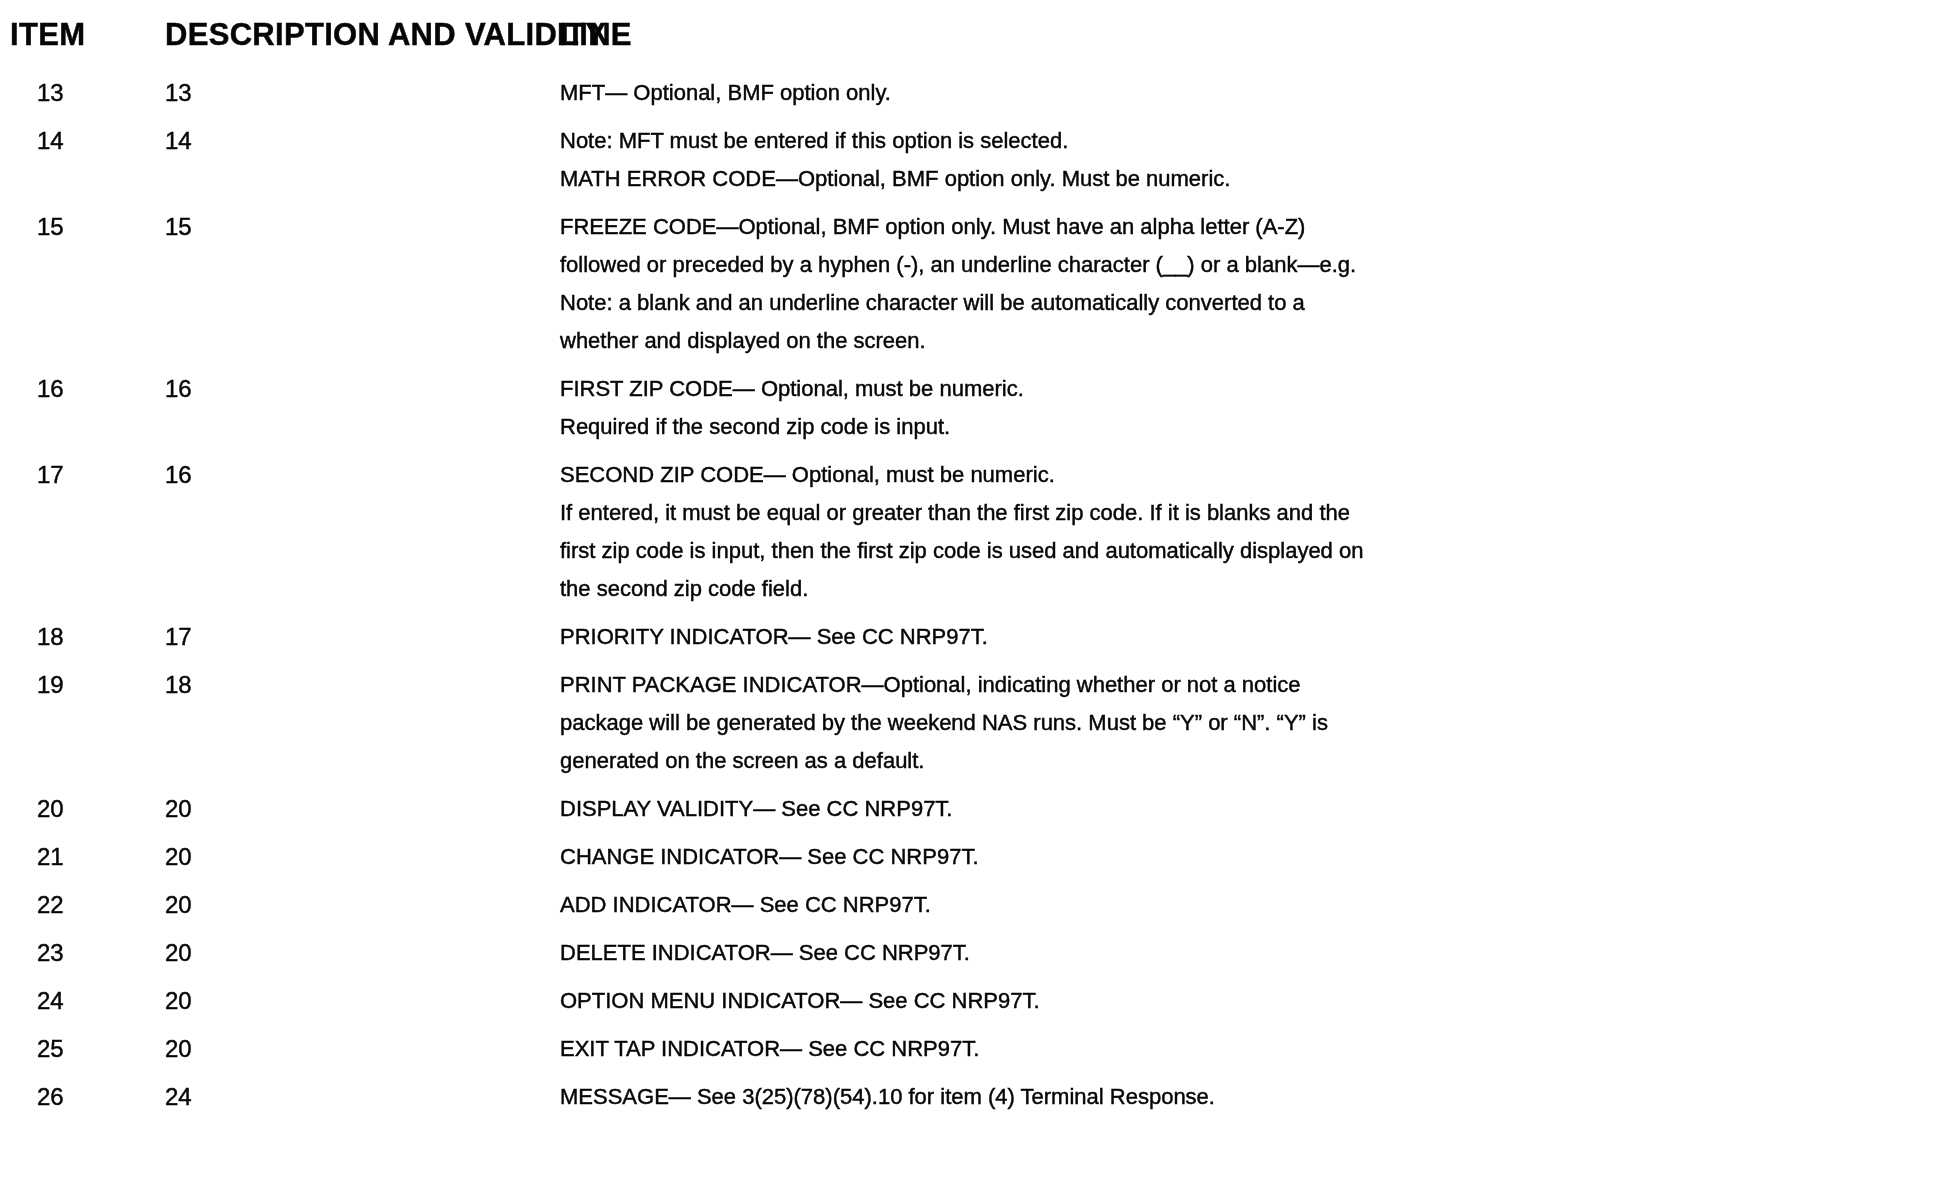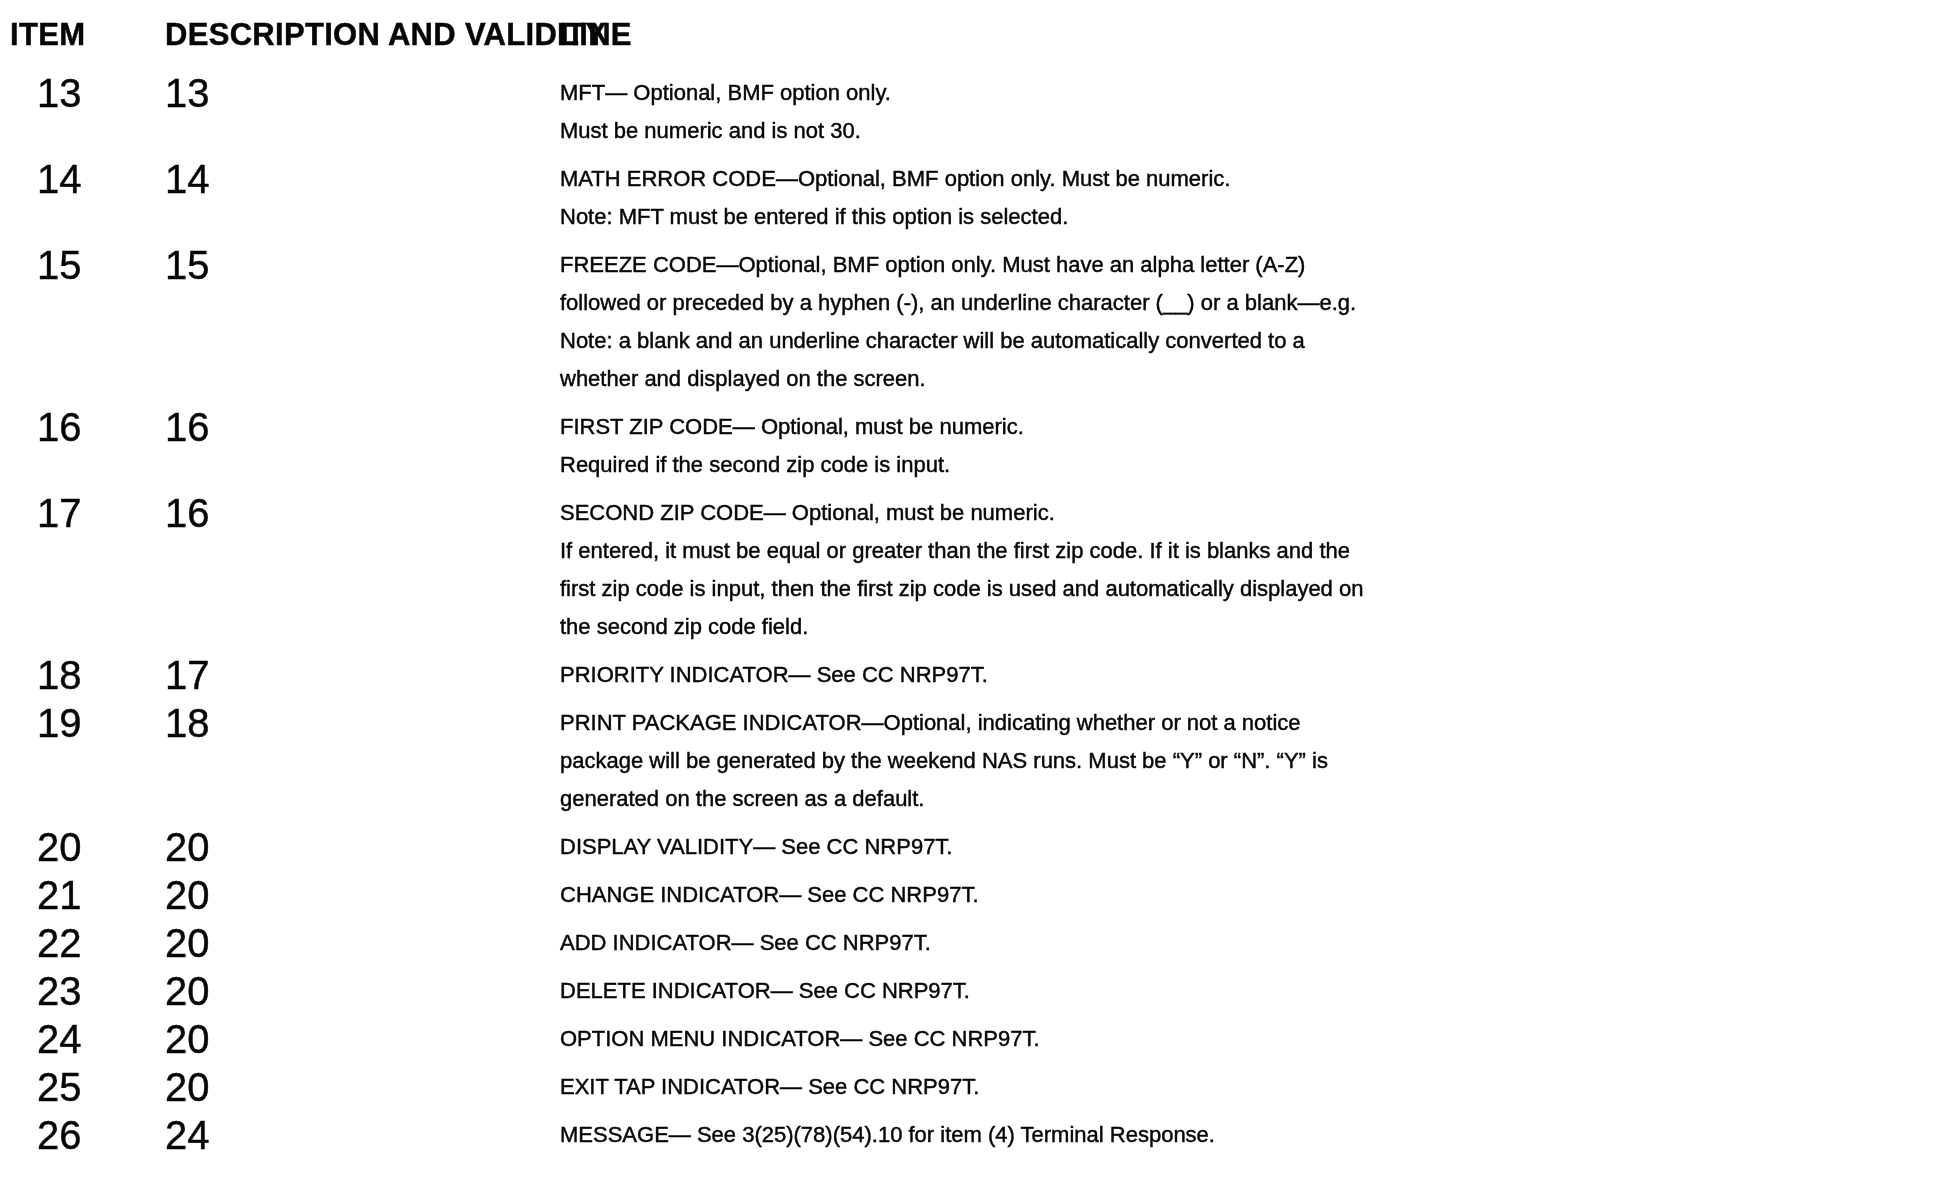--- a/index.html
+++ b/index.html
@@ -36,21 +36,21 @@
     letter-spacing: 0.3px;
     white-space: nowrap;
   }
   .row {
     margin-bottom: 10px;
   }
   .cell-item {
     padding-left: 27px;
   }
   .num {
-    font-size: 40px;
+    font-size: 24px;
     line-height: 38px;
   }
   .desc-line {
     font-size: 22px;
     line-height: 38px;
     white-space: nowrap;
   }
 </style>
 </head>
 <body>
@@ -61,30 +61,29 @@
     <div class="hdr-cell">DESCRIPTION AND VALIDITY</div>
     <div class="hdr-cell">LINE</div>
   </div>
 
   <div>
   <div class="grid-row row">
     <div class="cell-item num">13</div>
     <div class="num">13</div>
     <div>
           <div class="desc-line">MFT— Optional, BMF option only.</div>
-          <div class="desc-line">Must be numeric and is not 30.</div>
         </div>
   </div>
 
   <div class="grid-row row">
     <div class="cell-item num">14</div>
     <div class="num">14</div>
     <div>
+          <div class="desc-line">Note: MFT must be entered if this option is selected.</div>
           <div class="desc-line">MATH ERROR CODE—Optional, BMF option only. Must be numeric.</div>
-          <div class="desc-line">Note: MFT must be entered if this option is selected.</div>
         </div>
   </div>
 
   <div class="grid-row row">
     <div class="cell-item num">15</div>
     <div class="num">15</div>
     <div>
           <div class="desc-line">FREEZE CODE—Optional, BMF option only. Must have an alpha letter (A-Z)</div>
           <div class="desc-line">followed or preceded by a hyphen (-), an underline character (__) or a blank—e.g.</div>
           <div class="desc-line">Note: a blank and an underline character will be automatically converted to a</div>

